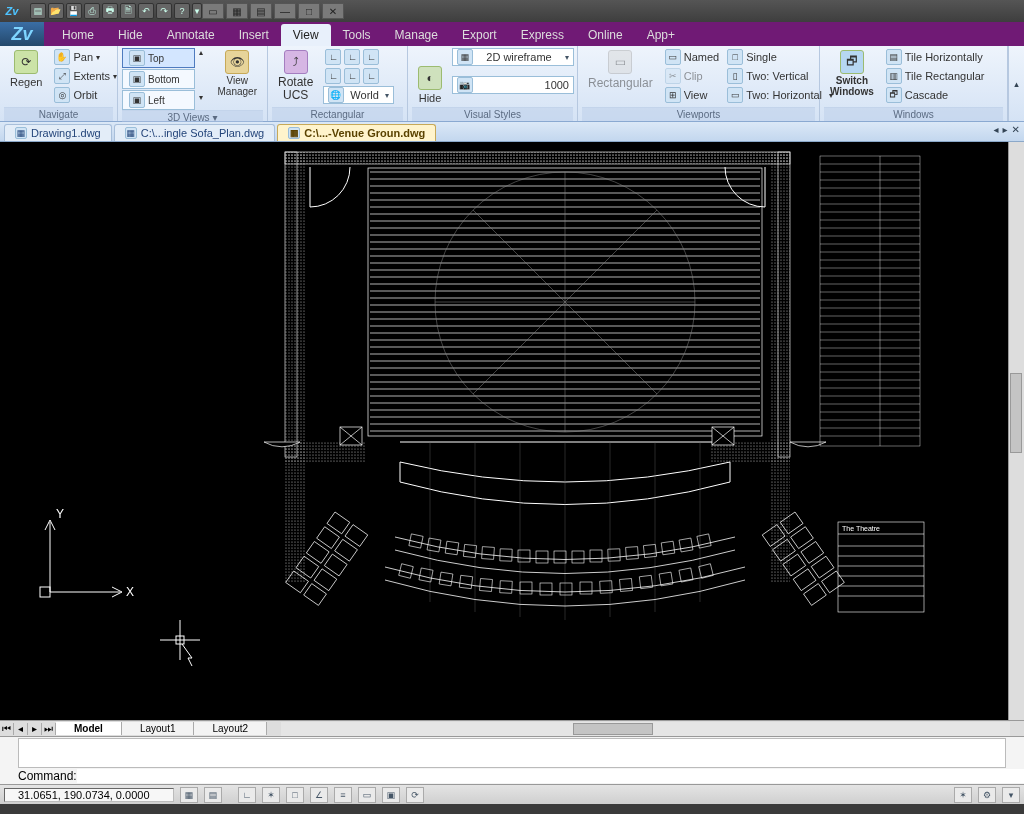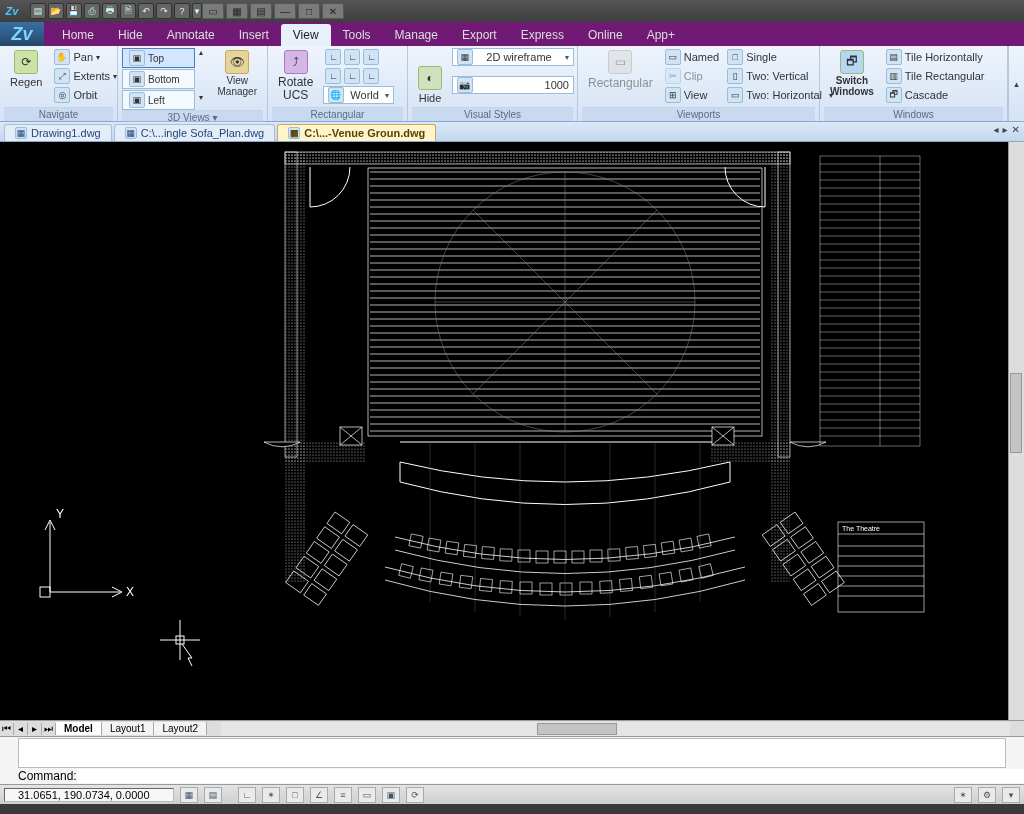--- a/index.html
+++ b/index.html
@@ -38,21 +38,21 @@
 .doctabs { height: 20px; background: linear-gradient(#dbe8f7,#c3d7ee); display:flex; align-items:flex-end; padding-left:4px; font-size:11px; border-bottom:1px solid #8ba8c9; position:relative;}
 .doctab { padding: 2px 10px; background:#e3edf8; border:1px solid #a8bfda; border-bottom:none; margin-right:2px; border-radius:3px 3px 0 0; display:flex; gap:4px; align-items:center; color:#24457a;}
 .doctab.active { background:#fff4cc; border-color:#c7a958; font-weight:bold; color:#5a4200;}
 .doctab .ic{width:12px;height:12px;}
 .doctabs .navend{position:absolute;right:4px;top:2px;display:flex;gap:4px;font-size:10px;color:#345;}
 
 
 .canvaswrap { position: relative; background: #000; height: 594px; }
 .canvaswrap svg { position:absolute; inset:0; }
 .scroll-h { position:absolute; bottom:0; left:0; right:0; height:16px; background:#ddd; border-top:1px solid #999; display:flex; align-items:center; font-size:10px;}
-.scroll-h .sheet { padding:1px 8px; border-right:1px solid #aaa; background:#f3f3f3; cursor:pointer;}
+.scroll-h .sheet { padding:1px 18px; border-right:1px solid #aaa; background:#f3f3f3; cursor:pointer;}
 .scroll-h .sheet.active{ background:#fff; font-weight:bold;}
 .scroll-h .navarrows{display:flex; gap:0;}
 .scroll-h .navarrows div{width:14px;text-align:center;border-right:1px solid #aaa; cursor:pointer;}
 .scroll-h .track{flex:1; background:#e5e5e5; height:14px; position:relative; margin:0 14px;}
 .scroll-h .thumb{position:absolute; left:40%; width:80px; height:12px; top:1px; background:#c4c4c4; border:1px solid #999;}
 .scroll-v { position:absolute; top:0; right:0; bottom:16px; width:16px; background:#ddd; border-left:1px solid #999;}
 .scroll-v .thumb{position:absolute; top:40%; height:80px; left:1px; width:12px; background:#c4c4c4; border:1px solid #999;}
 
 
 .cmdwrap { height: 48px; background:#f4f4f4; border-top:1px solid #999; display:flex; flex-direction:column;}

